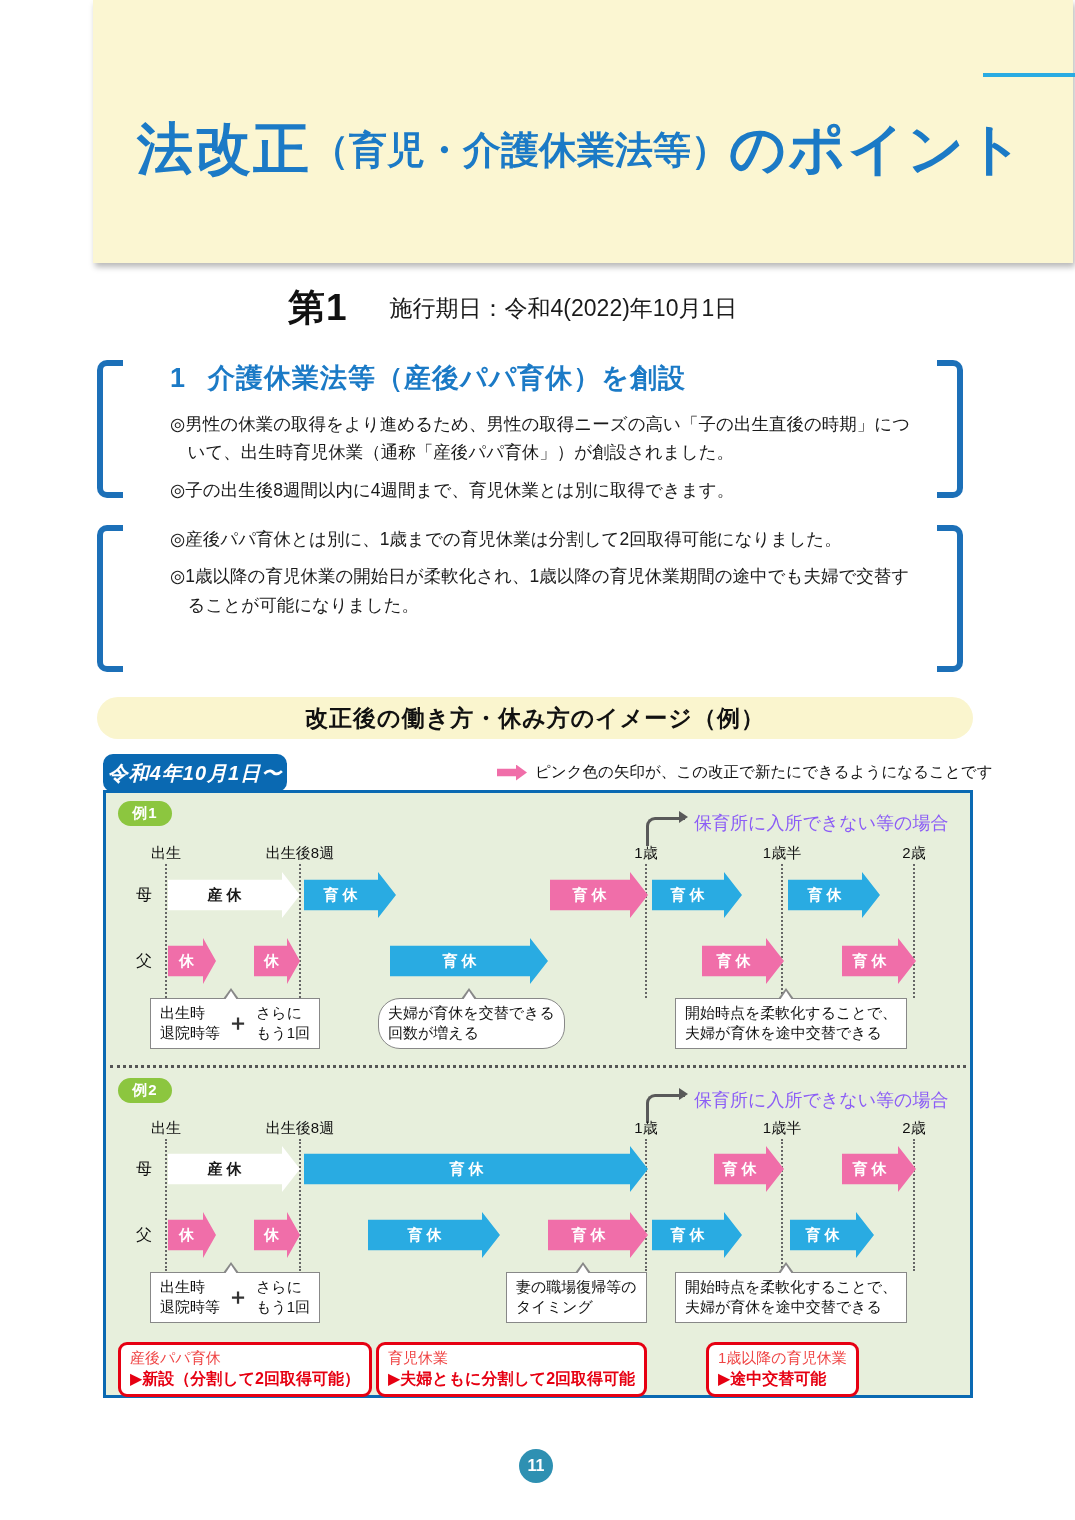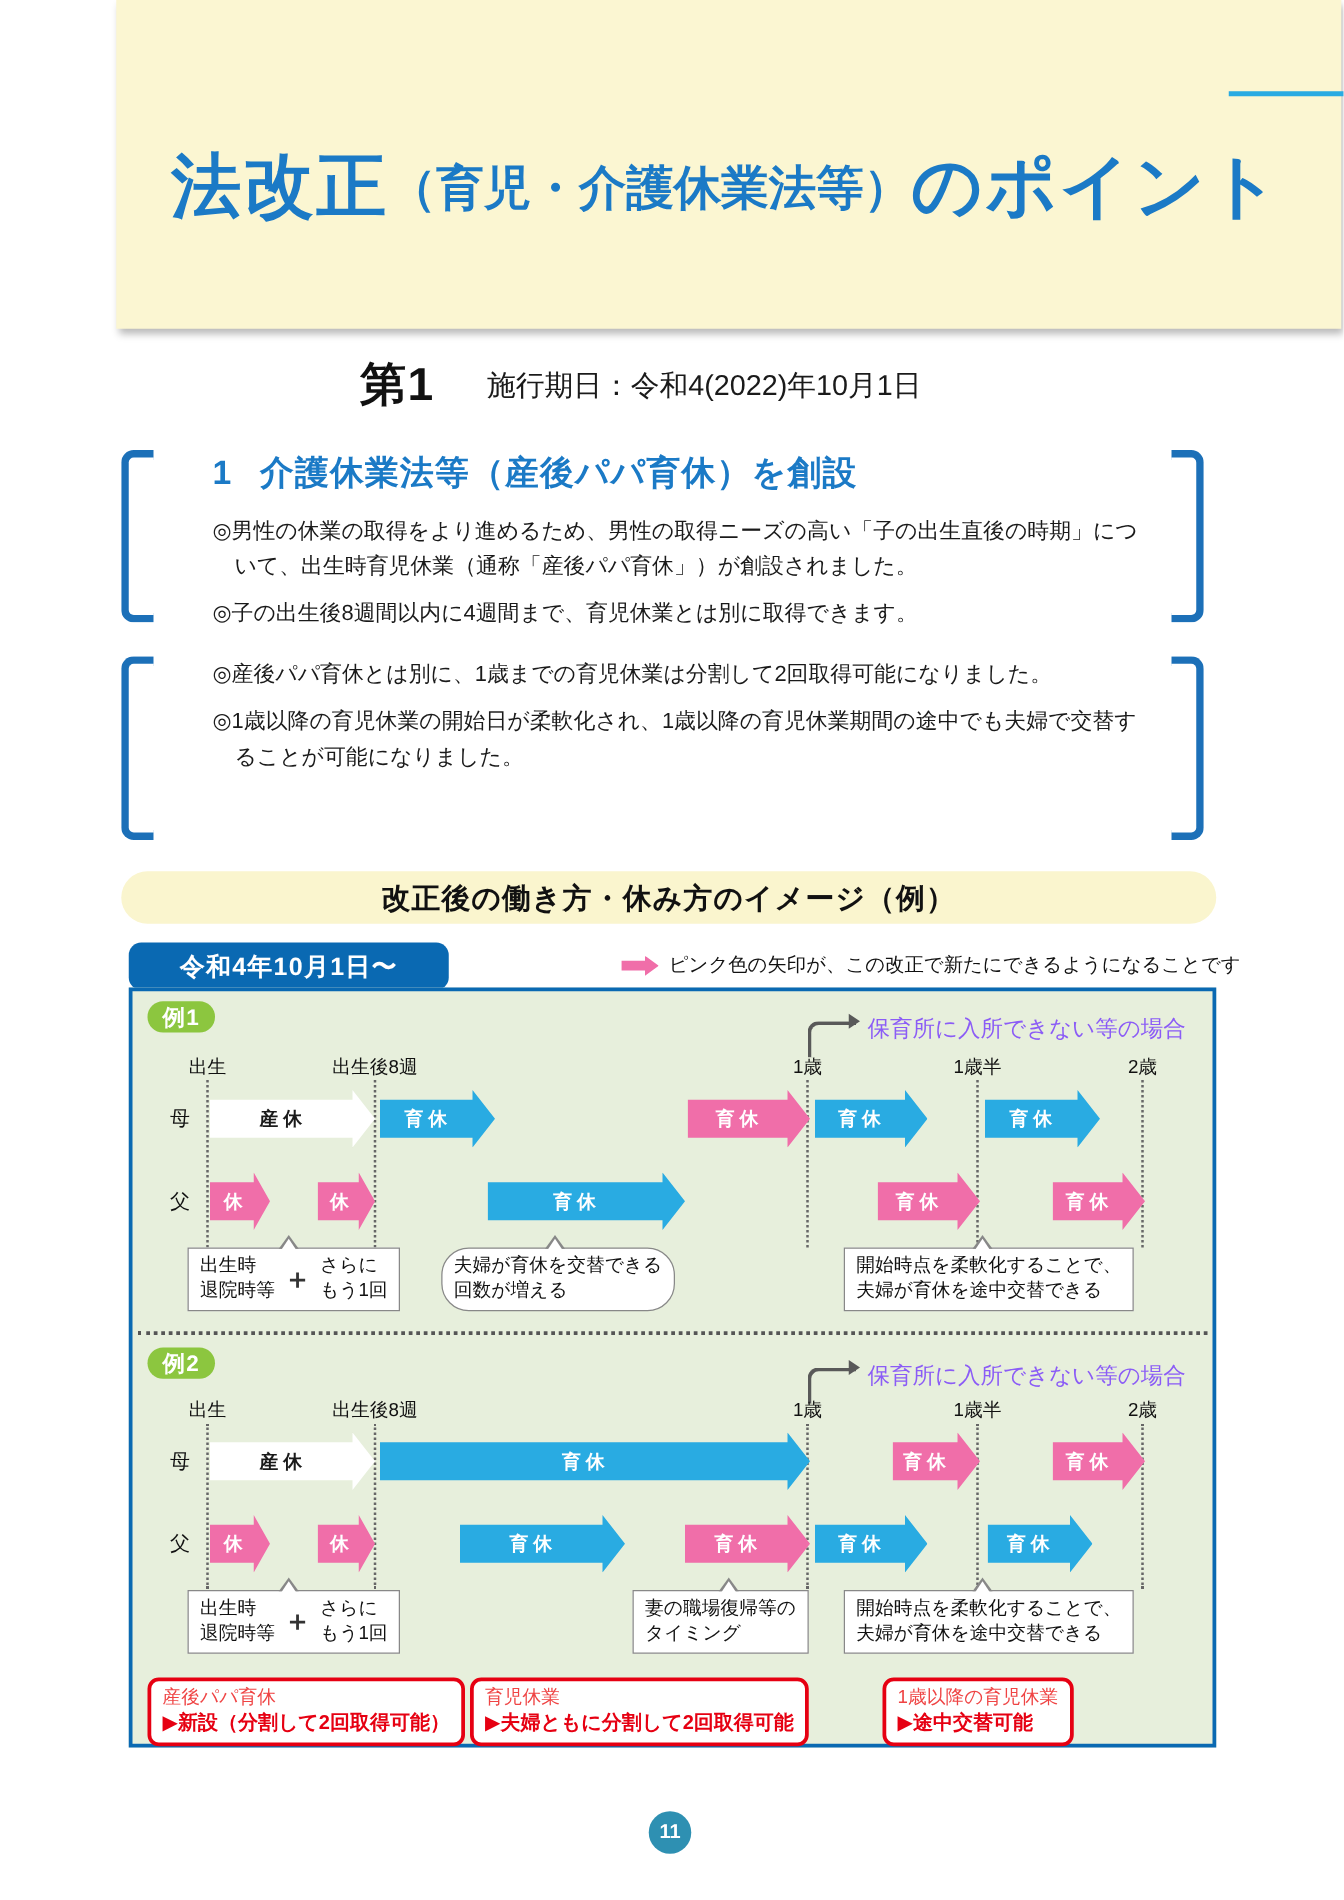--- a/index.html
+++ b/index.html
@@ -28,32 +28,32 @@
   .sec h2{margin:0 0 14px 0;font-size:27px;color:#1B7AC6;font-weight:bold;letter-spacing:1px;}
   .sec h2 .sp{display:inline-block;width:22px;}
   .sec p{margin:0 0 9px 0;padding-left:1em;text-indent:-1em;font-size:17.5px;line-height:1.62;color:#1a1a1a;}
 
   
   .banner{position:absolute;left:97px;top:697px;width:876px;height:42px;background:#FAF5CE;
        border-radius:22px;display:flex;align-items:center;justify-content:center;
        font-size:23px;font-weight:bold;color:#111;letter-spacing:1px;}
 
   
-  .dtab{position:absolute;left:103px;top:754px;width:256px;height:38px;background:#0A69B2;
+  .dtab{position:absolute;left:103px;top:754px;width:184px;height:38px;background:#0A69B2;
        border-radius:10px;display:flex;align-items:center;justify-content:center;
-       color:#fff;font-weight:bold;font-size:20px;letter-spacing:1px;}
+       color:#fff;font-weight:bold;font-size:20px;letter-spacing:1px;font-style:italic;}
   .legend{position:absolute;left:497px;top:762px;display:flex;align-items:center;gap:8px;
        font-size:15.5px;color:#111;white-space:nowrap;}
   .legend .arr{width:30px;height:16px;background:#F06EA9;
        clip-path:polygon(0 26%,calc(100% - 11px) 26%,calc(100% - 11px) 0,100% 50%,calc(100% - 11px) 100%,calc(100% - 11px) 74%,0 74%);}
   .dbox{position:absolute;left:103px;top:790px;width:870px;height:608px;box-sizing:border-box;
        border:3px solid #0A69B2;background:#E7EFDC;}
 
   .exbadge{position:absolute;width:54px;height:25px;background:#8CC63F;border-radius:13px;
-       color:#fff;font-weight:bold;font-size:18px;display:flex;align-items:center;justify-content:center;letter-spacing:1px;}
+       color:#fff;font-weight:bold;font-size:15px;display:flex;align-items:center;justify-content:center;letter-spacing:1px;}
   .note{position:absolute;font-size:18px;color:#8b5cf6;white-space:nowrap;}
   .bent{position:absolute;width:36px;height:26px;border-left:3px solid #595959;border-top:3px solid #595959;
        border-top-left-radius:9px;}
   .bent::after{content:"";position:absolute;right:-3px;top:-9px;width:0;height:0;
        border-left:9px solid #595959;border-top:6px solid transparent;border-bottom:6px solid transparent;}
   .tl{position:absolute;font-size:15px;color:#111;transform:translateX(-50%);white-space:nowrap;}
   .vdot{position:absolute;width:0;border-left:2px dotted #666;}
   .hdot{position:absolute;left:4px;right:4px;border-top:3px dotted #555;}
   .plabel{position:absolute;font-size:16px;color:#111;}
 
@@ -186,21 +186,21 @@
             <div>出生時</div>
             <div>退院時等</div>
           </div>
         <div class="plus">＋</div>
         <div>
             <div>さらに</div>
             <div>もう1回</div>
           </div>
       </div>
     </div>
-    <div class="callout" style="left:247px;top:205px;border-radius:22px;">
+    <div class="callout" style="left:272px;top:205px;border-radius:22px;">
       <span class="tail" style="left:82px;"></span>
       <div>夫婦が育休を交替できる</div>
       <div>回数が増える</div>
     </div>
     <div class="callout" style="left:569px;top:205px;">
       <span class="tail" style="left:102px;"></span>
       <div>開始時点を柔軟化することで、</div>
       <div>夫婦が育休を途中交替できる</div>
     </div>
 

